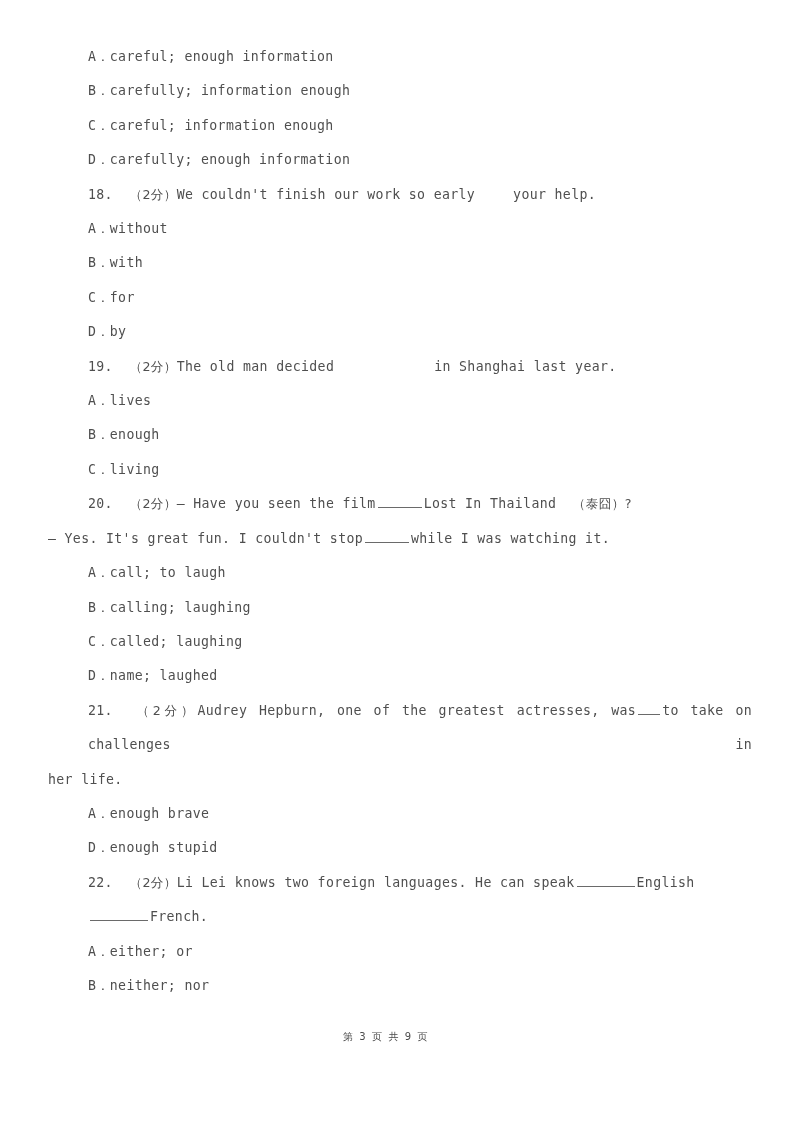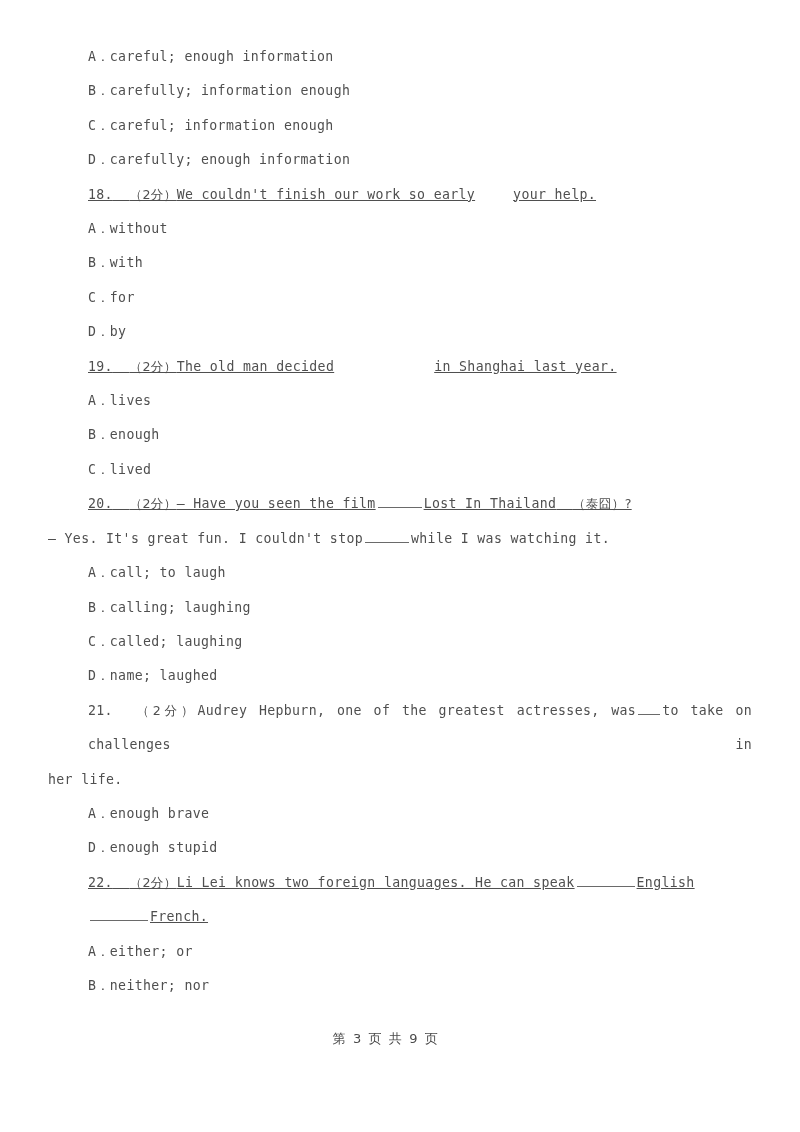--- a/index.html
+++ b/index.html
@@ -37,21 +37,20 @@
     -webkit-font-smoothing: antialiased;
   }
   
   .opt {
     padding-left: 40px;
   }
   
   .q {
     padding-left: 40px;
     text-indent: 0;
-    text-decoration: underline;
   }
   .q-cont {
     padding-left: 0;
   }
   
   .q-stretch {
     padding-left: 40px;
     text-align: justify;
     text-align-last: justify;
   }
@@ -69,21 +68,21 @@
     height: 0.85em;
     margin: 0 2px;
   }
   .footer {
     position: absolute;
     left: 0;
     top: 1030px;
     width: 772px;
     text-align: center;
     font-family: "DejaVu Sans", "Liberation Sans", sans-serif;
-    font-size: 13px;
+    font-size: 10px;
     letter-spacing: 1.6px;
     color: #4a4a4a;
   }
 </style>
 </head>
 <body>
 
 <div class="page">
   <div class="content">
 
@@ -94,21 +93,21 @@
 
     <div class="line q"><span>18.</span><span>&nbsp;&nbsp;</span><span class="cjk">（2分）</span><span>We couldn't finish our work so early</span><span class="blank-gap" style="width:38px"></span><span>your help.</span></div>
     <div class="line opt">A．without</div>
     <div class="line opt">B．with</div>
     <div class="line opt">C．for</div>
     <div class="line opt">D．by</div>
 
     <div class="line q"><span>19.</span><span>&nbsp;&nbsp;</span><span class="cjk">（2分）</span><span>The old man decided</span><span class="blank-gap" style="width:100px"></span><span>in Shanghai last year.</span></div>
     <div class="line opt">A．lives</div>
     <div class="line opt">B．enough</div>
-    <div class="line opt">C．lived</div>
+    <div class="line opt">C．living</div>
 
     <div class="line q"><span>20.</span><span>&nbsp;&nbsp;</span><span class="cjk">（2分）</span><span>— Have you seen the film</span><span class="blank-ul" style="width:44px"></span><span>Lost In Thailand</span><span>&nbsp;&nbsp;</span><span class="cjk">（泰囧）?</span></div>
     <div class="line q-cont"><span>— Yes. It's great fun. I couldn't stop</span><span class="blank-ul" style="width:44px"></span><span>while I was watching it.</span></div>
     <div class="line opt">A．call; to laugh</div>
     <div class="line opt">B．calling; laughing</div>
     <div class="line opt">C．called; laughing</div>
     <div class="line opt">D．name; laughed</div>
 
     <div class="line q-stretch"><span>21.</span><span>&nbsp;&nbsp;</span><span class="cjk">（2分）</span><span>Audrey Hepburn, one of the greatest actresses, was</span><span class="blank-ul" style="width:22px"></span><span>to take on challenges in</span></div>
     <div class="line q-cont">her life.</div>

